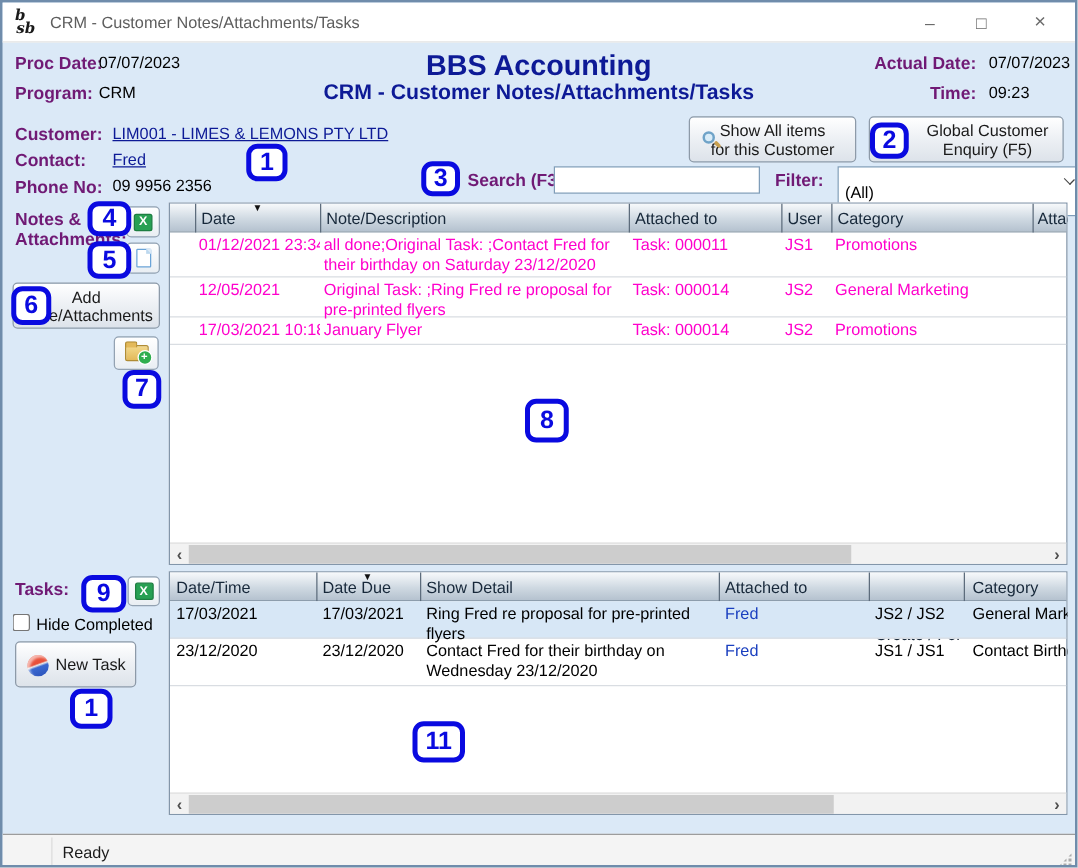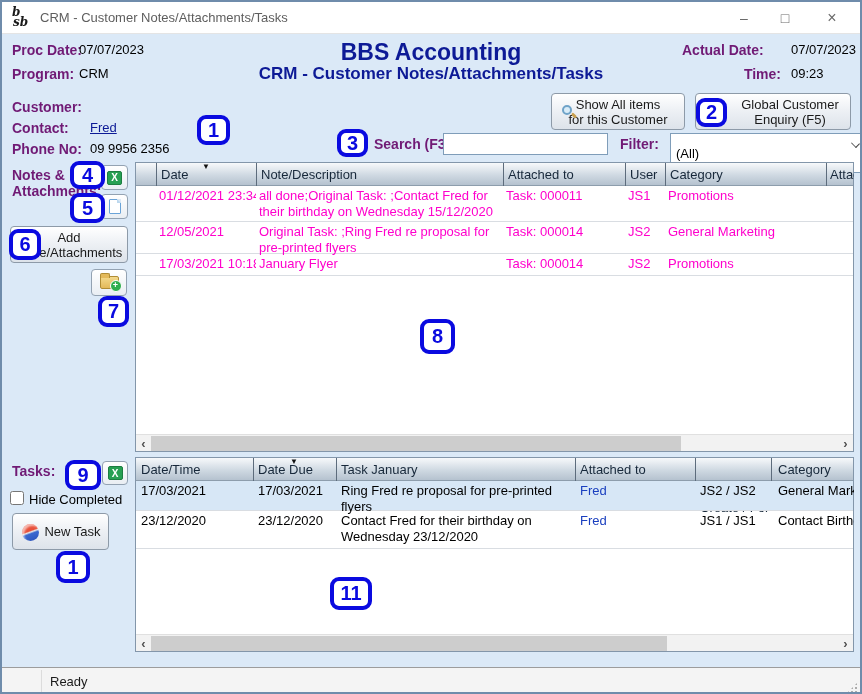--- a/index.html
+++ b/index.html
@@ -96,26 +96,27 @@
         <span>×</span>
       </div>
   </div>
 
   <div class="abs lbl" style="left:10px; top:40px;">Proc Date:</div>
   <div class="abs val" style="left:77px; top:40px;">07/07/2023</div>
   <div class="abs lbl" style="left:10px; top:64px;">Program:</div>
   <div class="abs val" style="left:77px; top:64px;">CRM</div>
   <div class="app-title">BBS Accounting</div>
   <div class="screen-title">CRM - Customer Notes/Attachments/Tasks</div>
-  <div class="abs lbl" style="left:680px; top:40px; width:99px; text-align:left;">Actual Date:</div>
+  <div class="abs lbl" style="left:680px; top:40px; width:99px; text-align:right;">Actual Date:</div>
   <div class="abs val" style="left:789px; top:40px;">07/07/2023</div>
   <div class="abs lbl" style="left:680px; top:64px; width:99px; text-align:right;">Time:</div>
   <div class="abs val" style="left:789px; top:64px;">09:23</div>
 
   <div class="abs lbl" style="left:10px; top:97px;">Customer:</div>
+  <a class="abs link" style="left:88px; top:97px;">LIM001 - LIMES &amp; LEMONS PTY LTD</a>
   <div class="abs lbl" style="left:10px; top:118px;">Contact:</div>
   <a class="abs link" style="left:88px; top:118px;">Fred</a>
   <div class="abs lbl" style="left:10px; top:139px;">Phone No:</div>
   <div class="abs val" style="left:88px; top:139px;">09 9956 2356</div>
 
   <div class="btn" style="left:549px; top:91px; width:134px; height:37px;">
     <span class="icon-mag" style="position:absolute; left:10px; top:11px;">
         <span class="lens"></span>
         <span class="handle"></span>
       </span>
@@ -169,21 +170,21 @@
       <div class="th" style="left:694px; width:24px;">Attach</div>
       <div class="thsep" style="left:20px;"></div>
       <div class="thsep" style="left:120px;"></div>
       <div class="thsep" style="left:367px;"></div>
       <div class="thsep" style="left:489px;"></div>
       <div class="thsep" style="left:529px;"></div>
       <div class="thsep" style="left:690px;"></div>
     </div>
     <div class="trow" style="top:23px; height:36px;">
       <div class="cell magenta" style="left:23px; width:97px;">01/12/2021 23:34</div>
-      <div class="cell magenta wrap" style="left:123px; width:242px;">all done;Original Task: ;Contact Fred for their birthday on Wednesday 15/12/2020</div>
+      <div class="cell magenta wrap" style="left:123px; width:242px;">all done;Original Task: ;Contact Fred for their birthday on Saturday 23/12/2020</div>
       <div class="cell magenta" style="left:370px; width:115px;">Task: 000011</div>
       <div class="cell magenta" style="left:492px; width:36px;">JS1</div>
       <div class="cell magenta" style="left:532px; width:155px;">Promotions</div>
     </div>
     <div class="trow" style="top:59px; height:32px;">
       <div class="cell magenta" style="left:23px; width:97px;">12/05/2021</div>
       <div class="cell magenta wrap" style="left:123px; width:242px;">Original Task: ;Ring Fred re proposal for pre-printed flyers</div>
       <div class="cell magenta" style="left:370px; width:115px;">Task: 000014</div>
       <div class="cell magenta" style="left:492px; width:36px;">JS2</div>
       <div class="cell magenta" style="left:532px; width:155px;">General Marketing</div>
@@ -200,21 +201,21 @@
       <div class="hthumb" style="left:15px; width:530px;"></div>
       <div class="harrow" style="right:0;">›</div>
     </div>
   </div>
 
   <div class="table" style="left:133px; top:455px; width:719px; height:195px;">
     <div class="thead">
       <span class="sort" style="left:154px;">▼</span>
       <div class="th" style="left:5px; width:108px;">Date/Time</div>
       <div class="th" style="left:122px; width:74px;">Date Due</div>
-      <div class="th" style="left:205px; width:230px;">Task January</div>
+      <div class="th" style="left:205px; width:230px;">Show Detail</div>
       <div class="th" style="left:444px; width:110px;">Attached to</div>
       <div class="th" style="left:564px; width:68px;margin-top:38px;">Create / For</div>
       <div class="th" style="left:642px; width:74px;">Category</div>
       <div class="thsep" style="left:117px;"></div>
       <div class="thsep" style="left:200px;"></div>
       <div class="thsep" style="left:439px;"></div>
       <div class="thsep" style="left:559px;"></div>
       <div class="thsep" style="left:635px;"></div>
     </div>
     <div class="trow selrow" style="top:23px; height:30px;">

